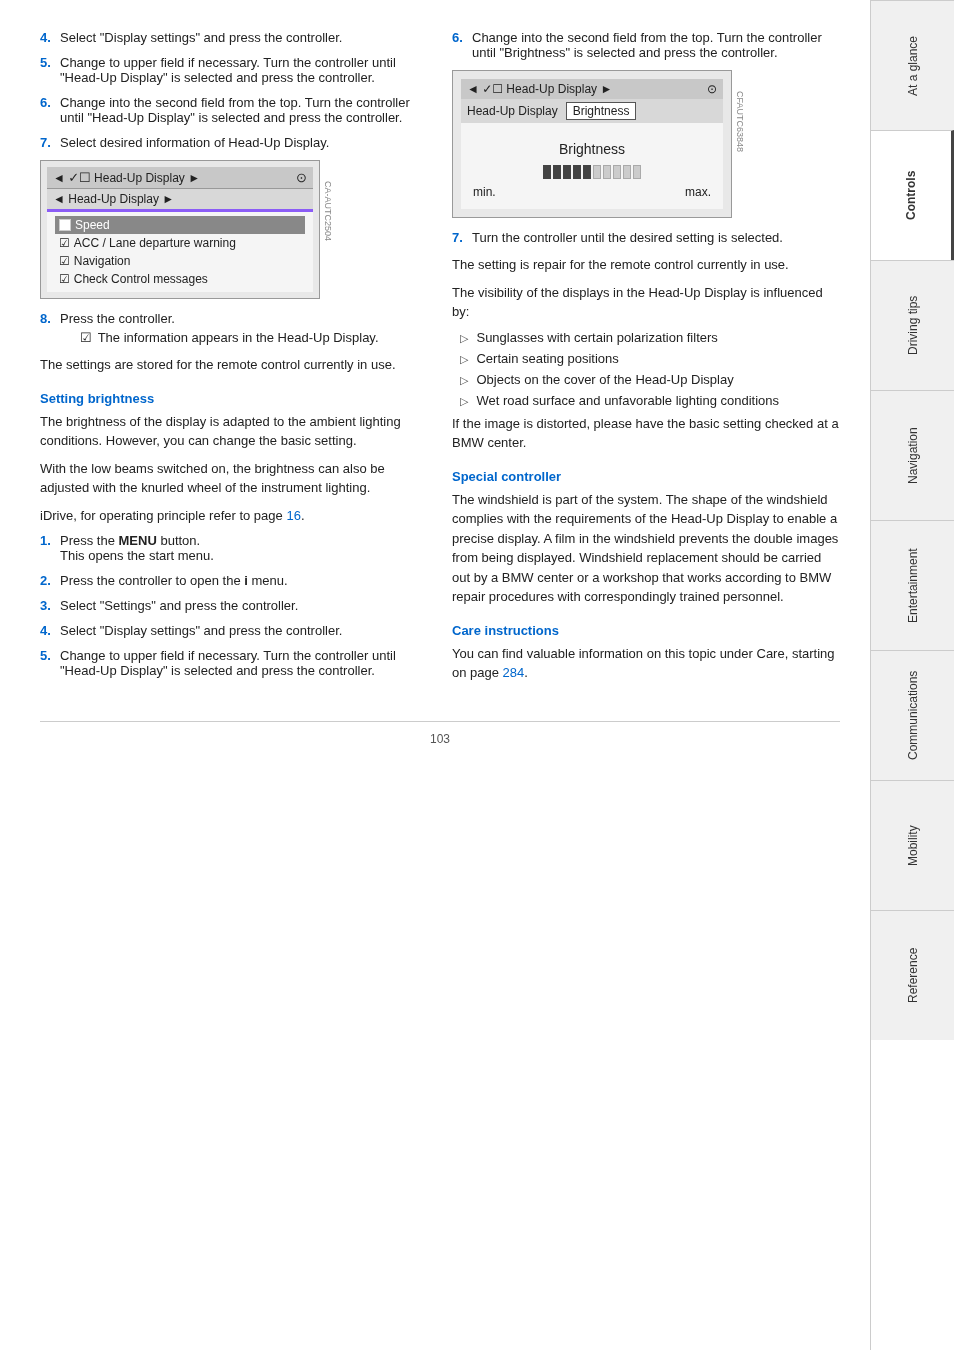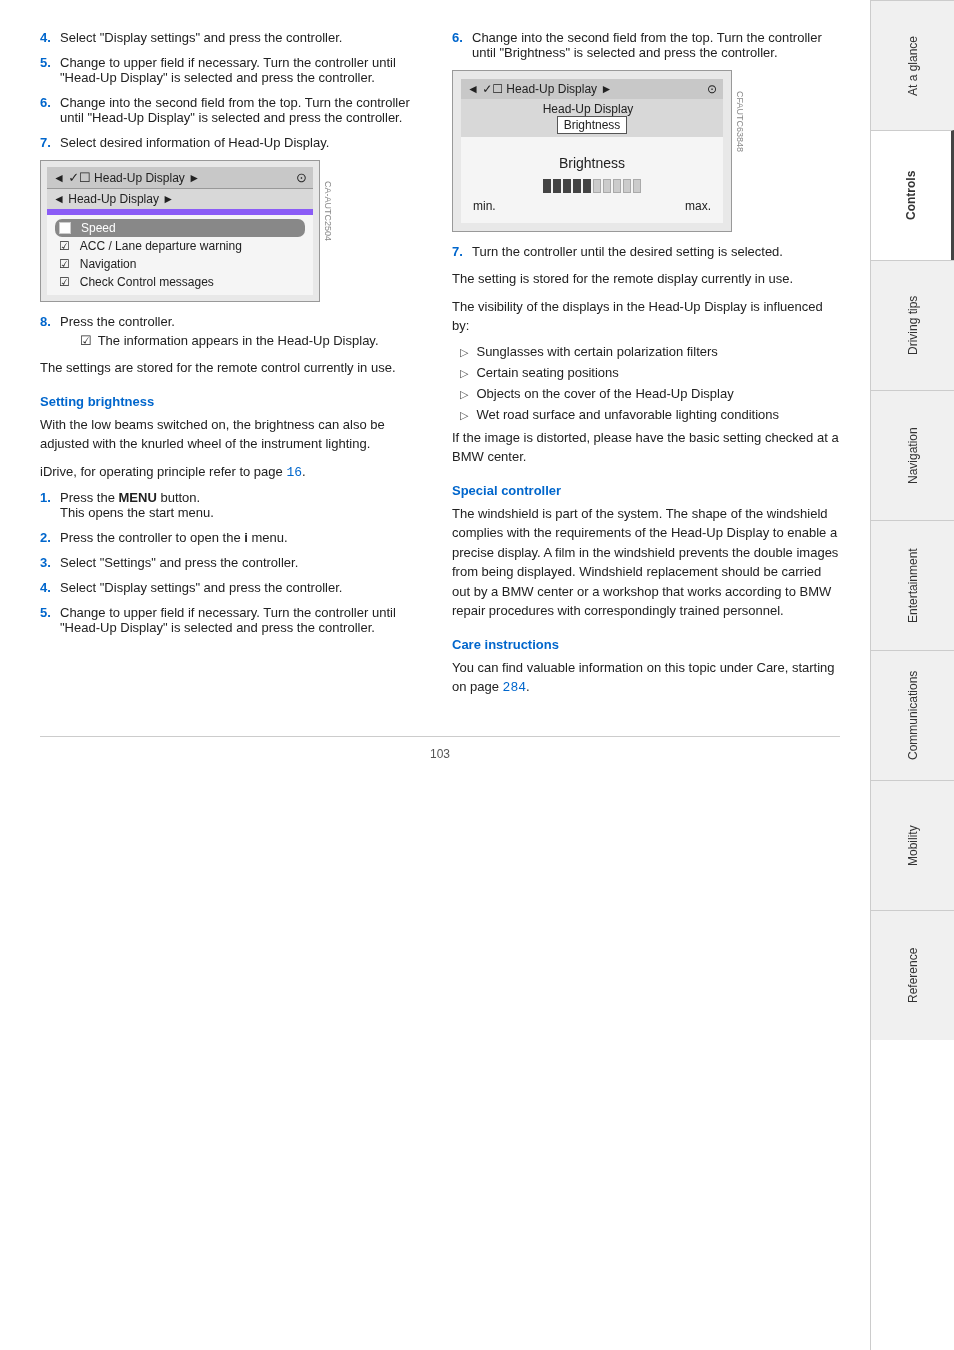--- a/index.html
+++ b/index.html
@@ -100,39 +100,37 @@
       padding: 3px 6px;
       font-size: 12px;
       border-bottom: 1px solid #999;
     }
     .hud-nav-bar {
       display: flex;
       align-items: center;
       background: #d8d8d8;
       padding: 3px 6px;
       font-size: 12px;
-      border-bottom: 6px solid #8b5cf6;
+      border-bottom: 3px solid #8b5cf6;
     }
     .hud-highlight {
       background: #fff;
       border: 1px solid #555;
       padding: 1px 6px;
       font-size: 12px;
     }
     .hud-menu-area {
       background: #f5f5f5;
       padding: 4px 8px;
     }
     .hud-menu-item {
       padding: 2px 4px;
       font-size: 12px;
       display: flex;
       align-items: center;
-      gap: 6px;
-      border-radius: 7px;
     }
     .hud-menu-item.selected {
       background: #888;
       color: #fff;
     }
     .brightness-diagram {
       border: 1px solid #999;
       background: #e8e8e8;
       padding: 8px;
       margin: 10px 0;
@@ -146,21 +144,20 @@
       background: #c8c8c8;
       padding: 3px 6px;
       font-size: 12px;
     }
     .brightness-nav {
       display: flex;
       align-items: center;
       background: #d8d8d8;
       padding: 3px 6px;
       font-size: 12px;
-      flex-direction: column;
     }
     .brightness-title {
       text-align: center;
       font-size: 14px;
       margin: 8px 0;
     }
     .brightness-bar-container {
       display: flex;
       align-items: center;
       justify-content: center;
@@ -190,21 +187,20 @@
       color: #555;
       margin-top: 30px;
       border-top: 1px solid #ccc;
       padding-top: 10px;
     }
     .bold-word {
       font-weight: bold;
     }
     .link-text {
       color: #0066cc;
-      font-family: Liberation Mono, monospace;
     }
     .hud-settings-icon {
       font-size: 13px;
     }
     .img-container {
       position: relative;
     }
   </style>
 </head>
 <body>
@@ -271,20 +267,21 @@
             <span>☑</span>
             <span>The information appears in the Head-Up Display.</span>
           </div>
         </div>
       </div>
 
       <p class="body-text">The settings are stored for the remote control currently in use.</p>
 
       <div class="section-heading">Setting brightness</div>
 
+      <p class="body-text">The brightness of the display is adapted to the ambient lighting conditions. However, you can change the basic setting.</p>
       <p class="body-text">With the low beams switched on, the brightness can also be adjusted with the knurled wheel of the instrument lighting.</p>
       <p class="body-text">
         iDrive, for operating principle refer to page <span class="link-text">16</span>.
       </p>
 
       <div class="numbered-item">
         <span class="num">1.</span>
         <div>
           <div>Press the <span class="bold-word">MENU</span> button.</div>
           <div>This opens the start menu.</div>
@@ -351,21 +348,21 @@
           </div>
         </div>
         <div style="position:absolute;right:-14px;top:20px;writing-mode:vertical-rl;font-size:9px;color:#888;">CFAUTC63848</div>
       </div>
 
       <div class="numbered-item" style="margin-top:12px;">
         <span class="num">7.</span>
         <span class="text">Turn the controller until the desired setting is selected.</span>
       </div>
 
-      <p class="body-text">The setting is stored for the remote display currently in use.</p>
+      <p class="body-text">The setting is repair for the remote control currently in use.</p>
 
 
       <p class="body-text">The visibility of the displays in the Head-Up Display is influenced by:</p>
 
       <div class="bullet-item">
         <span class="bullet-arrow">▷</span>
         <span>Sunglasses with certain polarization filters</span>
       </div>
       <div class="bullet-item">
         <span class="bullet-arrow">▷</span>

